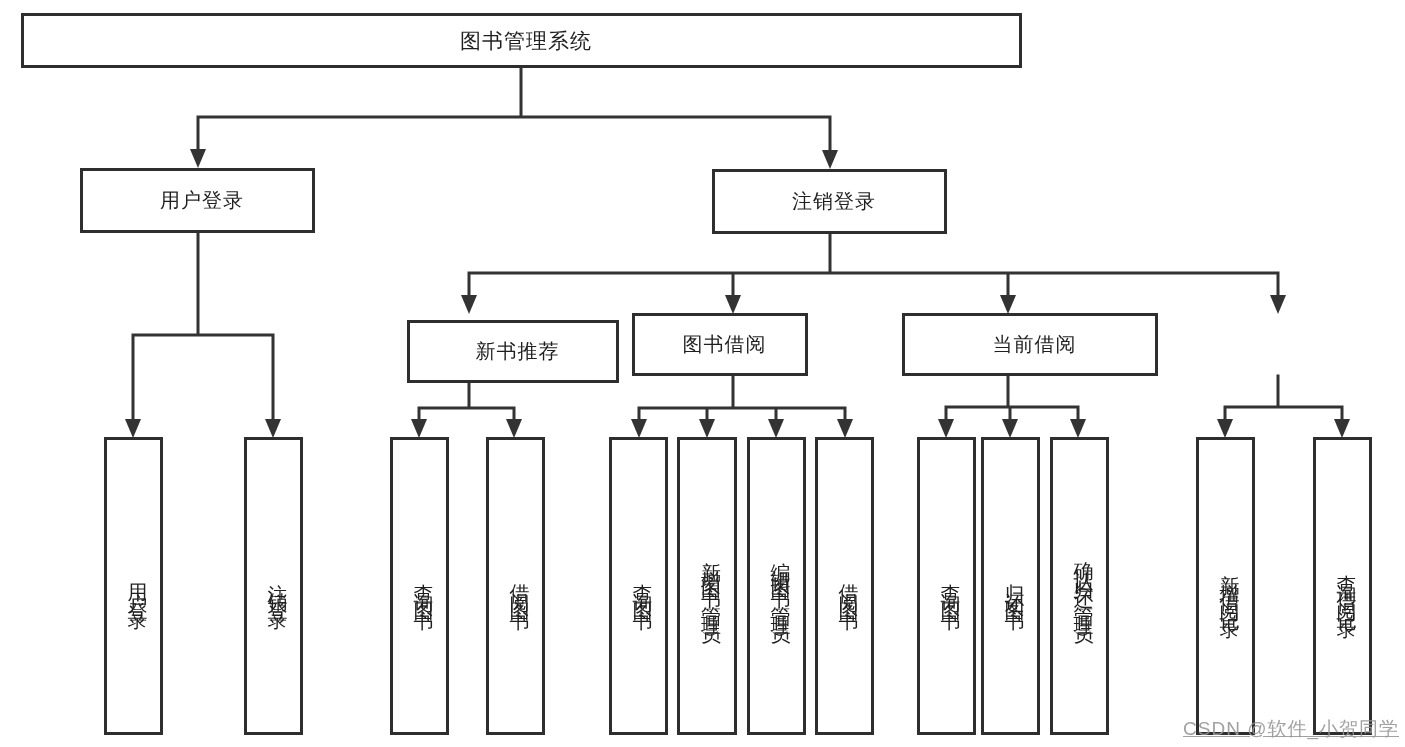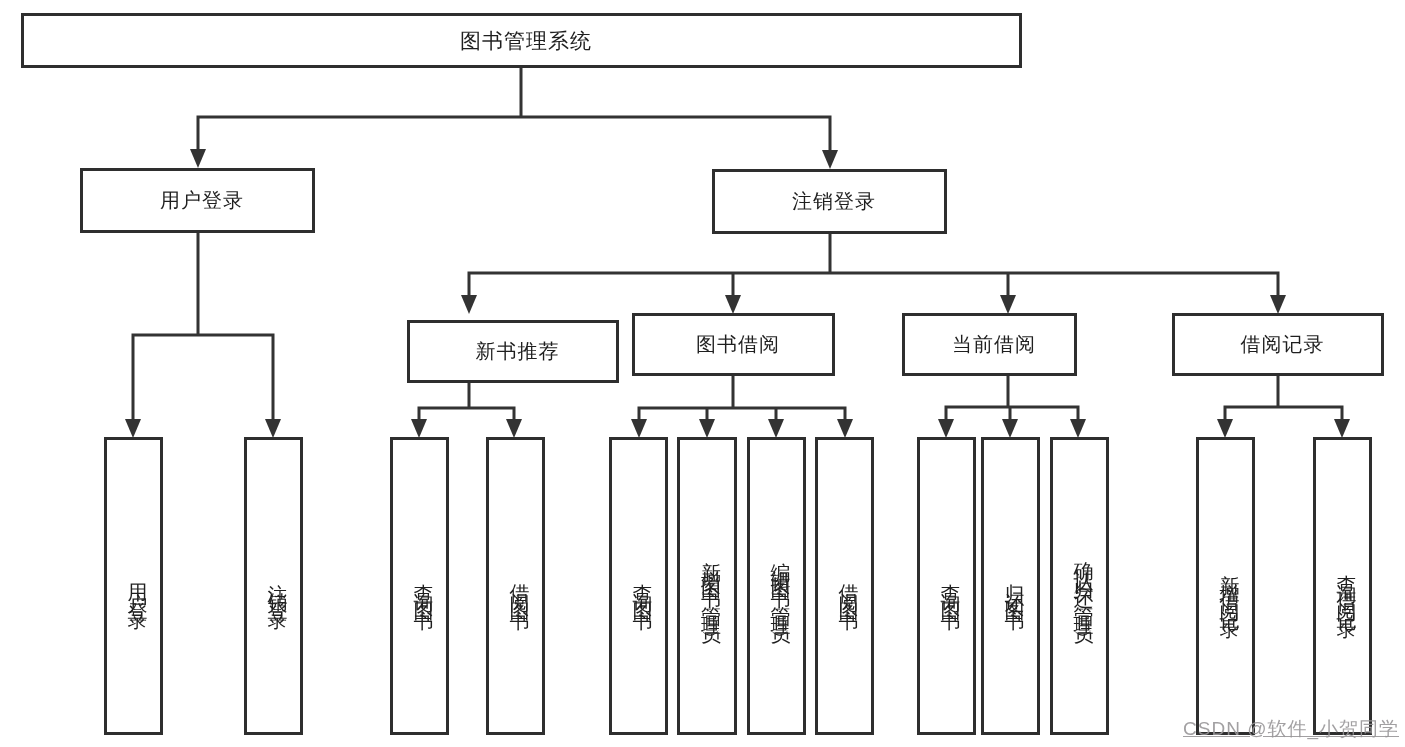--- a/index.html
+++ b/index.html
@@ -76,23 +76,22 @@
       <polygon points="1334,419 1350,419 1342,438"></polygon>
     </g>
   </svg>
 
   <div class="node hbox root" style="left:21px;top:13px;width:1001px;height:55px;">图书管理系统</div>
 
   <div class="node hbox" style="left:80px;top:168px;width:235px;height:65px;">用户登录</div>
   <div class="node hbox" style="left:712px;top:169px;width:235px;height:65px;">注销登录</div>
 
   <div class="node hbox" style="left:363px;top:320px;width:212px;height:63px;margin-left:44px;">新书推荐</div>
-  <div class="node hbox" style="left:632px;top:313px;width:203px;height:63px;">图书借阅</div>
-  <div class="node hbox" style="left:902px;top:313px;width:175px;height:63px;">当前借阅</div>
-  <div class="node hbox" style="left:1172px;top:313px;width:212px;height:63px;">借阅记录</div>
+  <div class="node hbox" style="left:632px;top:313px;width:176px;height:63px;">图书借阅</div>
+  <div class="node hbox" style="left:902px;top:313px;width:256px;height:63px;">当前借阅</div>
 
   <div class="node vbox" style="left:104px;top:437px;width:59px;height:298px;">用户登录</div>
   <div class="node vbox" style="left:244px;top:437px;width:59px;height:298px;">注销登录</div>
 
   <div class="node vbox" style="left:390px;top:437px;width:59px;height:298px;">查询图书</div>
   <div class="node vbox" style="left:486px;top:437px;width:59px;height:298px;">借阅图书</div>
 
   <div class="node vbox" style="left:609px;top:437px;width:59px;height:298px;">查询图书</div>
   <div class="node vbox" style="left:677px;top:437px;width:60px;height:298px;">新增图书（管理员）</div>
   <div class="node vbox" style="left:747px;top:437px;width:59px;height:298px;">编辑图书（管理员）</div>

